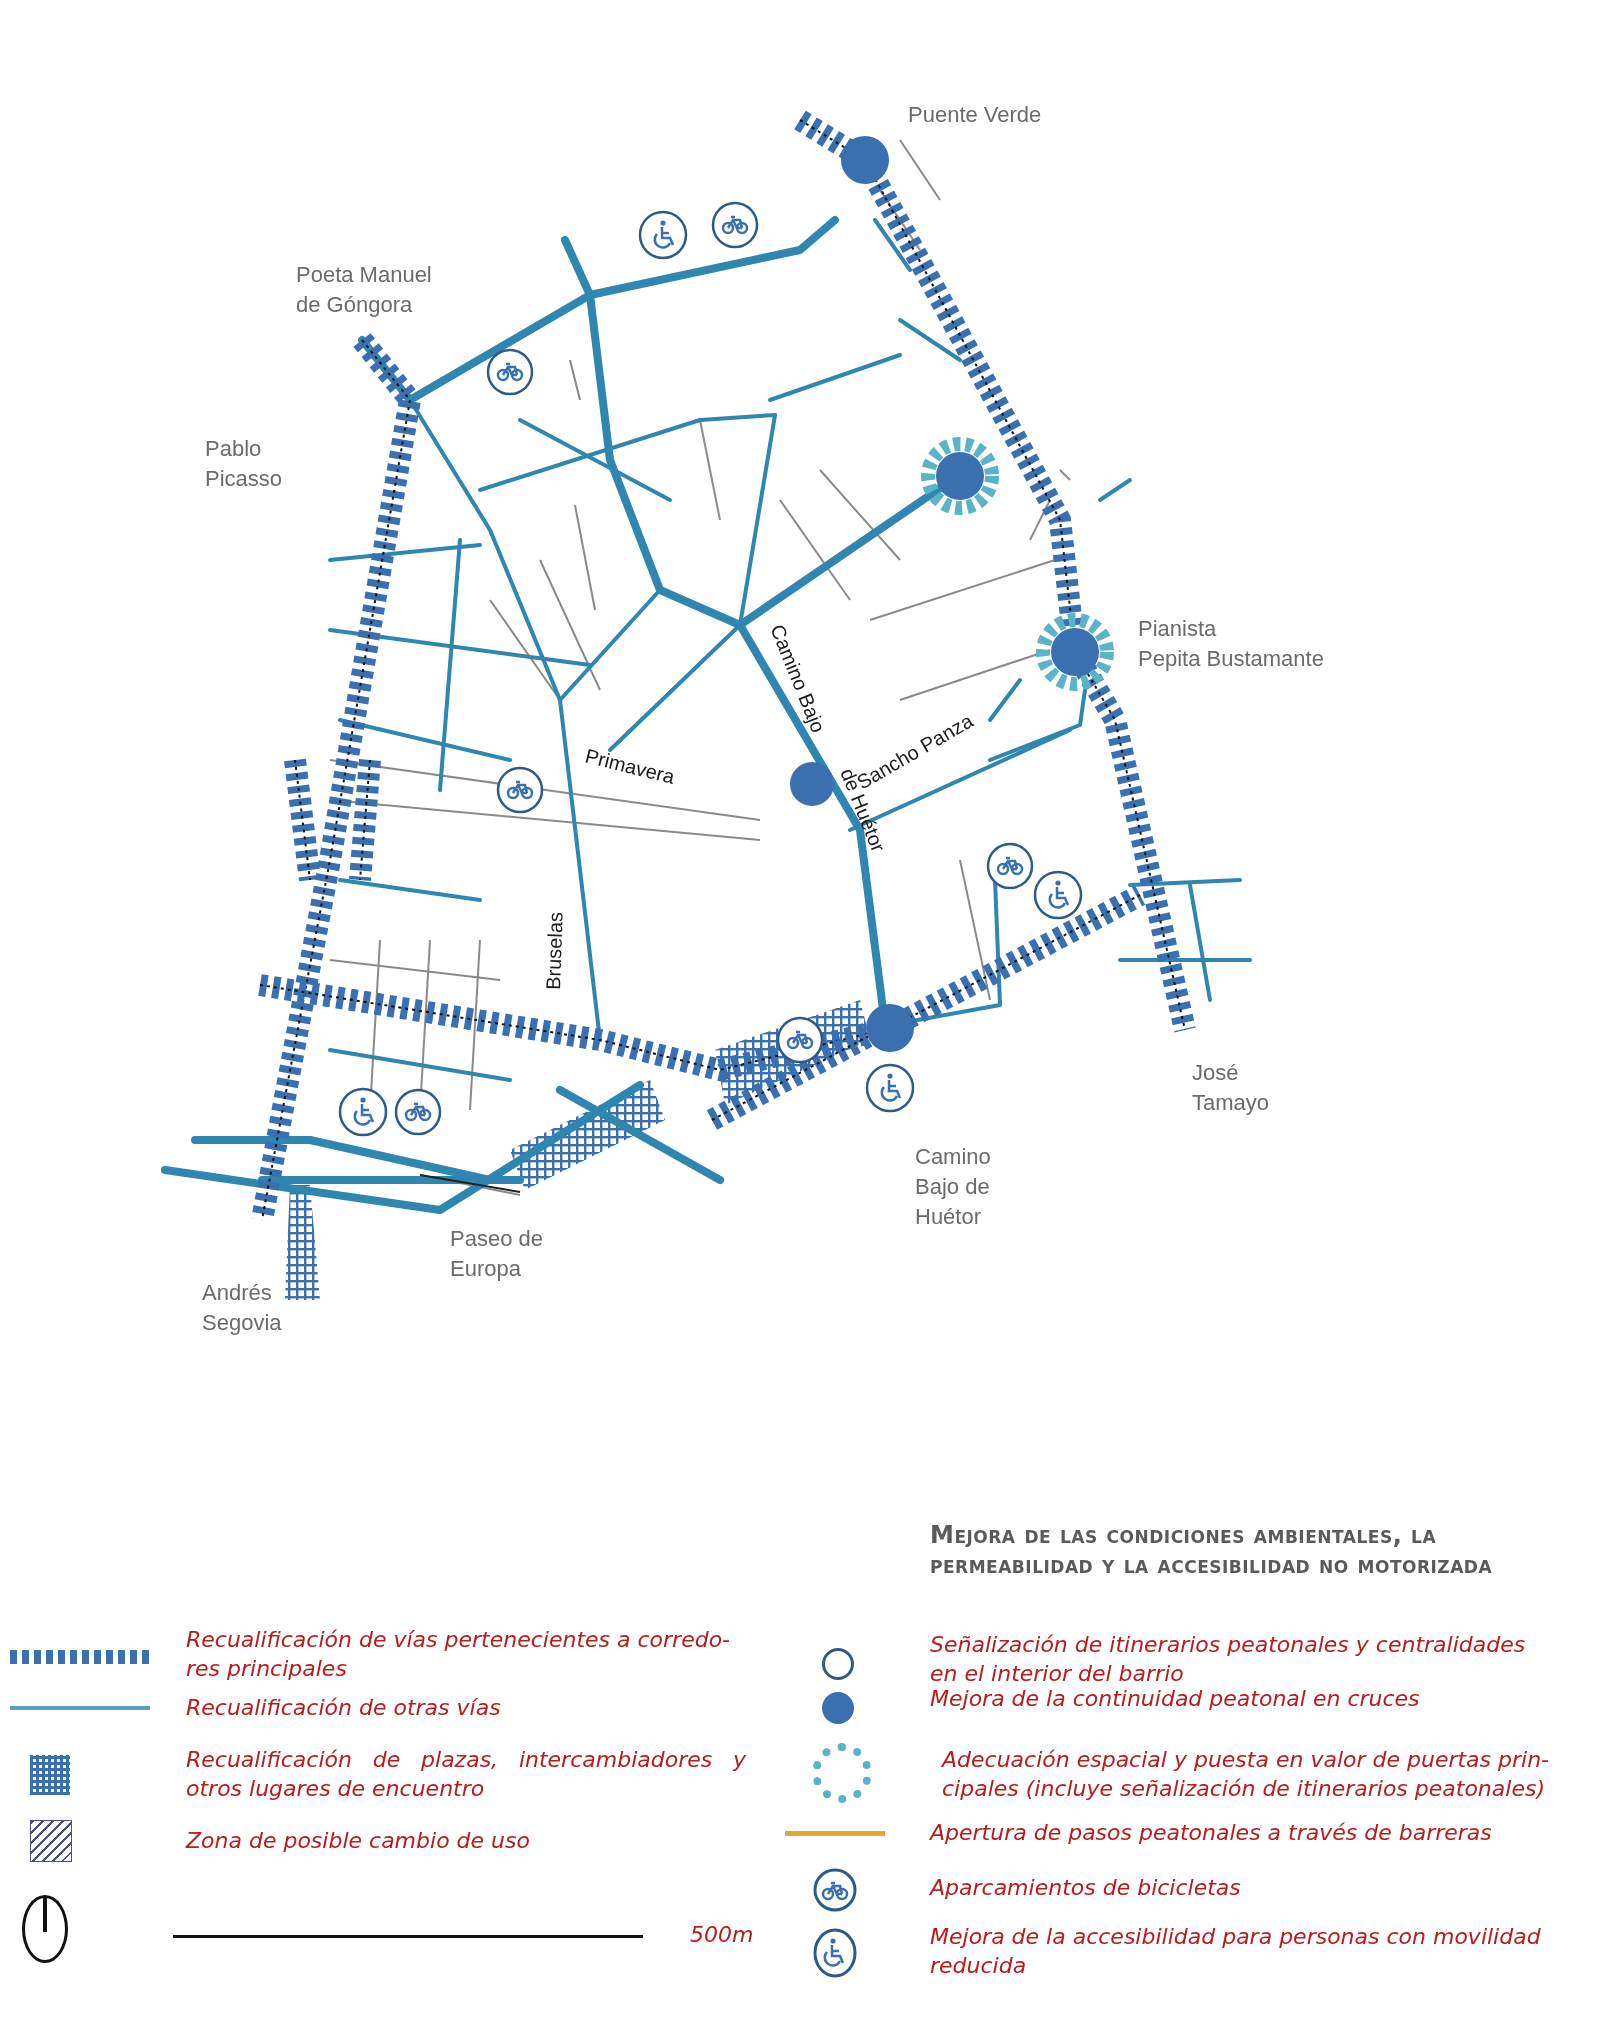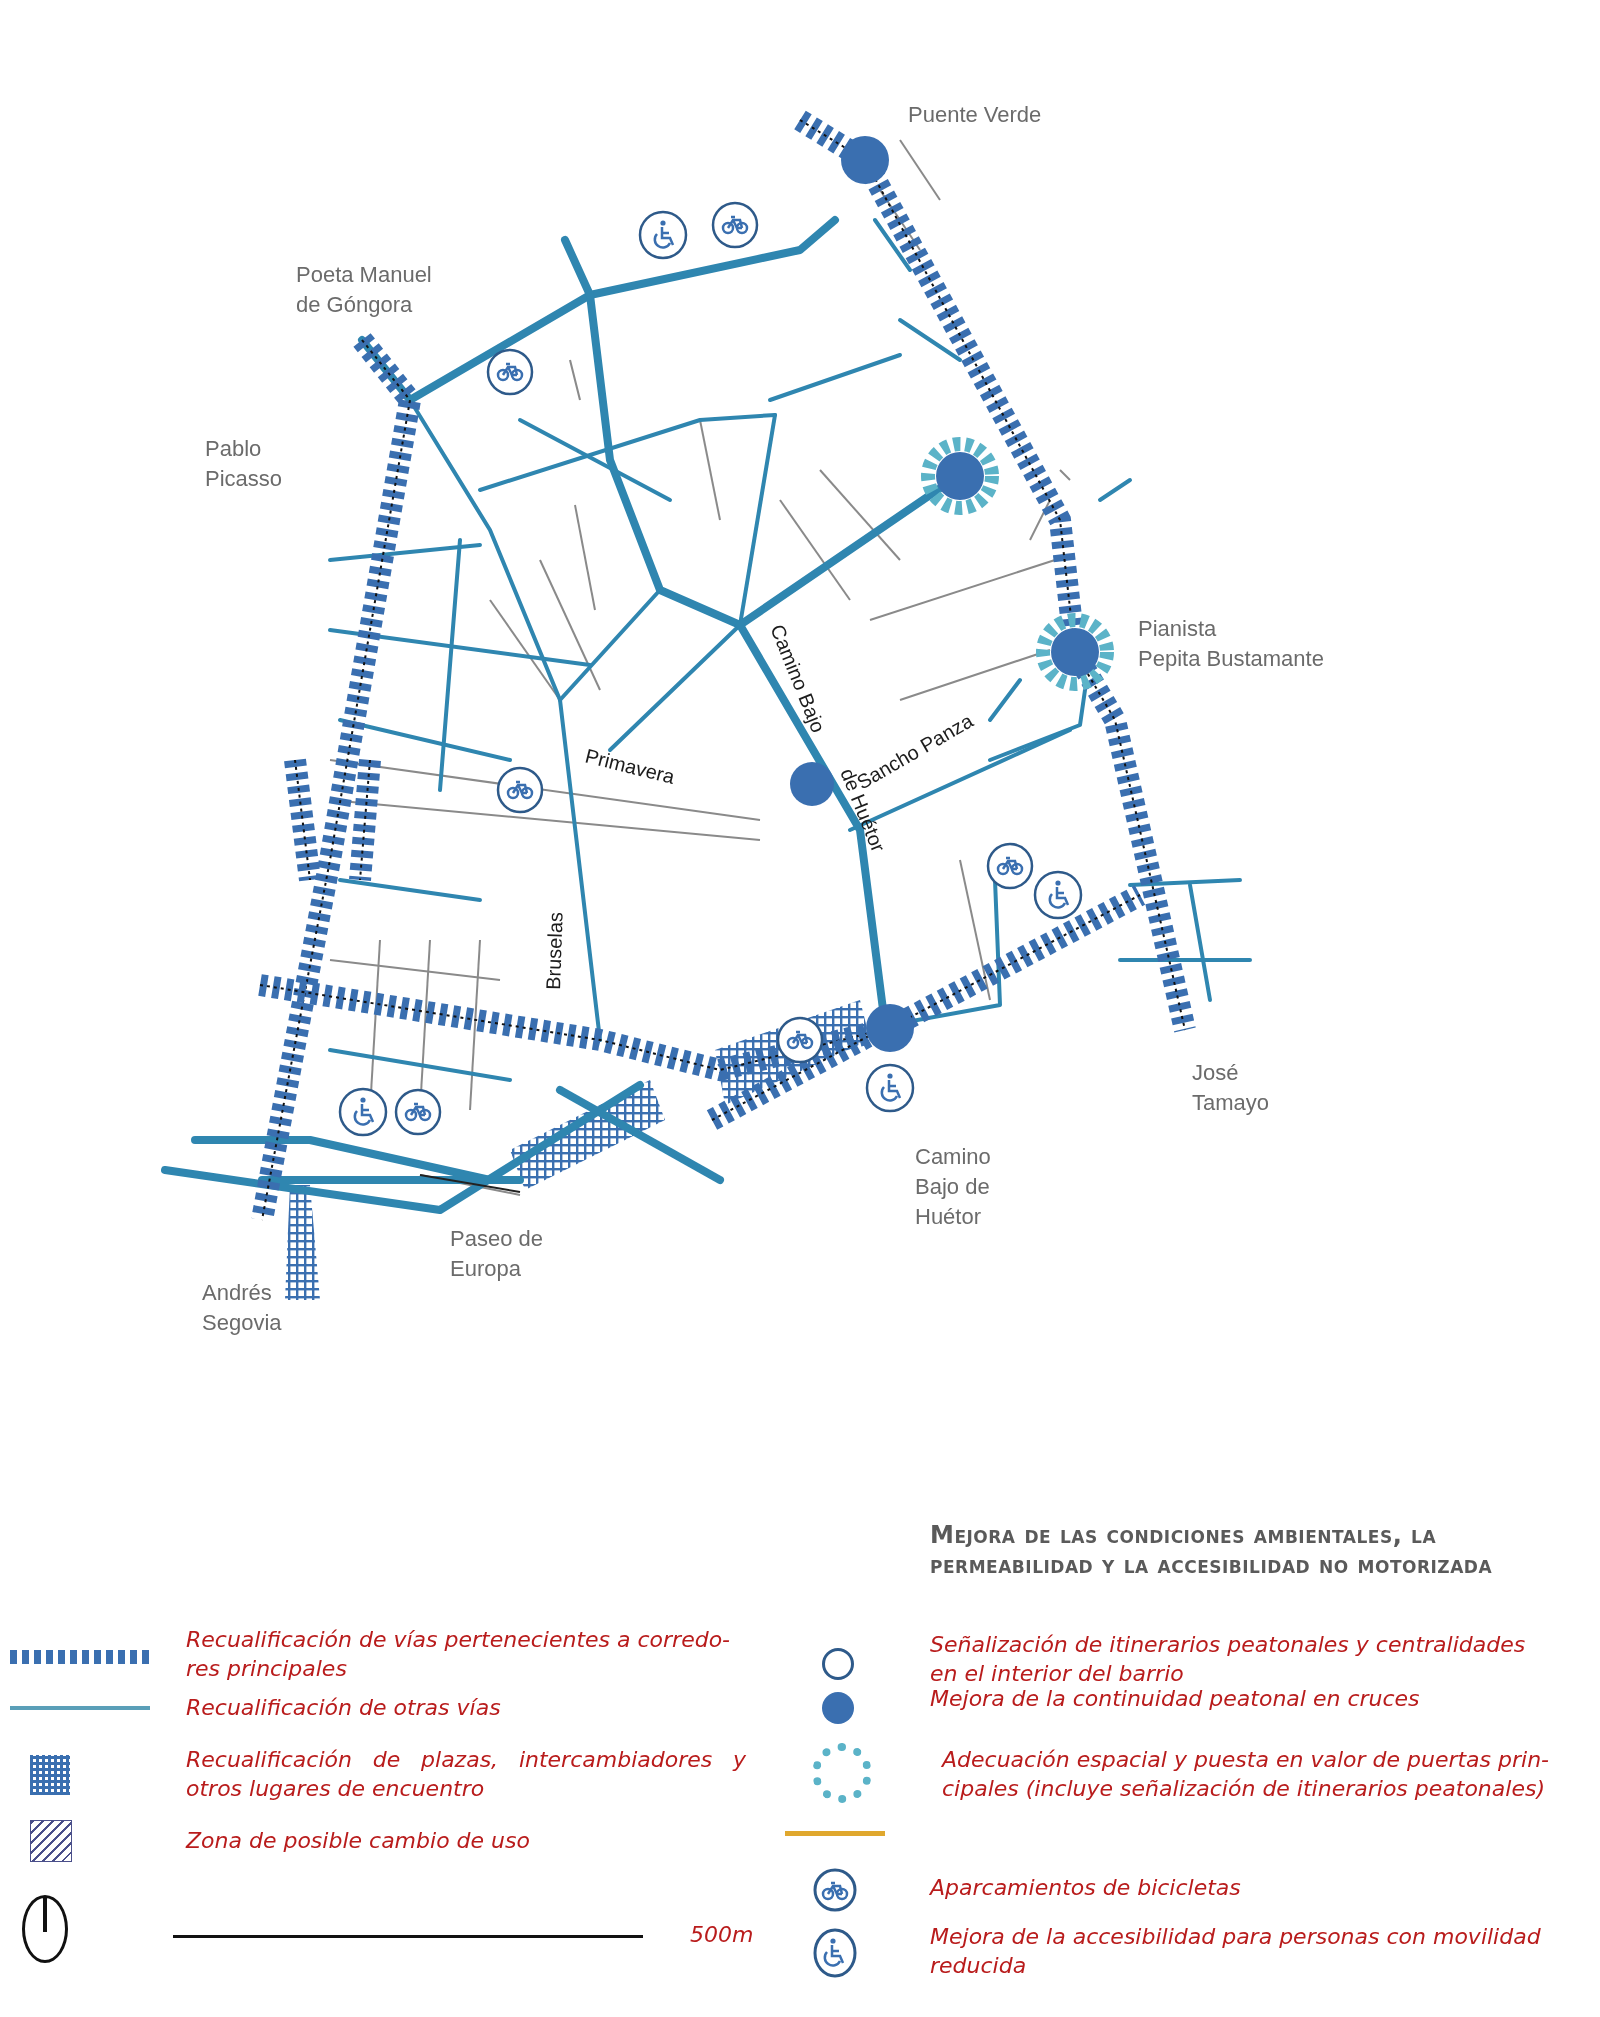--- a/index.html
+++ b/index.html
@@ -221,20 +221,21 @@
   <div class="sym" style="left:822px;top:212px;width:32px;height:32px;background:#3a6fb0;border-radius:50%;"></div>
   <div class="legend-text" style="left:930px;top:204px;width:640px;">Mejora de la continuidad peatonal en cruces</div>
 
   <div class="sym" style="left:812px;top:263px;width:44px;height:44px;border:8px dotted #5bb3c8;border-radius:50%;"></div>
   <div class="legend-text" style="left:930px;top:265px;width:640px;margin-left:12px;">
     <div>Adecuación espacial y puesta en valor de puertas prin-</div>
     <div>cipales (incluye señalización de itinerarios peatonales)</div>
   </div>
 
   <div class="sym" style="left:785px;top:351px;width:100px;height:5px;background:#e0a82e;"></div>
+  <div class="legend-text" style="left:930px;top:338px;width:640px;">Apertura de pasos peatonales a través de barreras</div>
 
   <svg class="sym" style="left:812px;top:387px;" width="46" height="46">
     <circle cx="23" cy="23" r="20" fill="#fff" stroke="#2e5a8a" stroke-width="3"></circle>
     <use href="#bike-glyph" x="23" y="24"></use>
   </svg>
   <div class="legend-text" style="left:930px;top:393px;width:640px;">Aparcamientos de bicicletas</div>
 
   <svg class="sym" style="left:812px;top:447px;" width="46" height="52">
     <ellipse cx="23" cy="26" rx="20" ry="23" fill="#fff" stroke="#2e5a8a" stroke-width="3"></ellipse>
     <use href="#wheel-glyph" x="21" y="26"></use>

